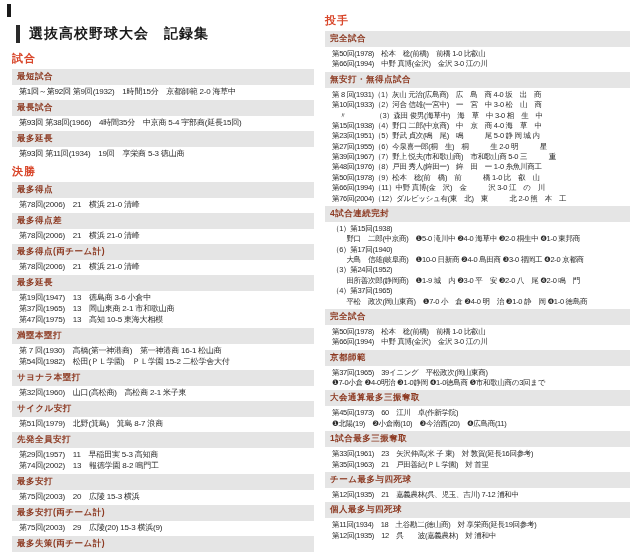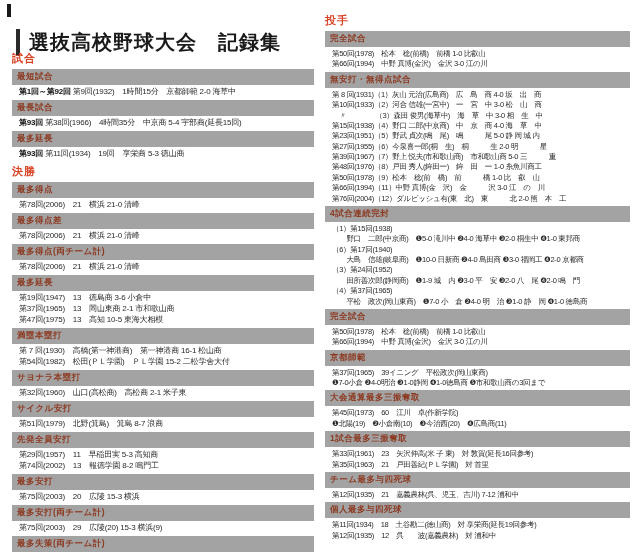--- a/index.html
+++ b/index.html
@@ -8,44 +8,44 @@
     background:#ffffff;
     font-family:"Liberation Sans","DejaVu Sans",sans-serif;
     position:relative;
     overflow:hidden;
   }
   .corner-mark{
     position:absolute;left:7px;top:4px;width:4px;height:13px;background:#1a1a1a;
   }
   .doc-title{
     position:absolute;left:16px;top:16px;
-    font-size:20px;font-weight:bold;color:#1a1a1a;
+    font-size:14px;font-weight:bold;color:#1a1a1a;
     border-left:4px solid #2a2a2a;
     padding-left:9px;letter-spacing:1px;white-space:nowrap;
   }
   .col{position:absolute;}
   .col-left{left:12px;top:46px;width:302px;}
   .col-right{left:325px;top:8px;width:305px;}
   .section-title{
     color:#d9472b;font-size:11px;font-weight:bold;
     margin:5px 0 3px 0;letter-spacing:1px;
   }
   .block-heading{
-    background:#a3a3a3;color:#8d3a22;
+    background:#e5e5e5;color:#8d3a22;
     font-weight:bold;font-size:8.5px;
     padding:2px 5px;margin:3px 0 1px 0;
     letter-spacing:0.5px;
   }
   .record-row{
     font-size:8px;color:#2a2a2a;
     padding:1px 0 0 7px;line-height:1.25;
     white-space:nowrap;overflow:hidden;
     letter-spacing:-0.2px;
   }
-  .record-row b{font-weight:bold;color:#111;}
+  .record-row b{font-weight:normal;color:#111;}
   .col-right .record-row{font-size:7.5px;letter-spacing:-0.3px;}
 </style>
 </head>
 <body>
 
 <div class="corner-mark"></div>
 
 <h1 class="doc-title">選抜高校野球大会　記録集</h1>
 
 <div class="col col-left">

